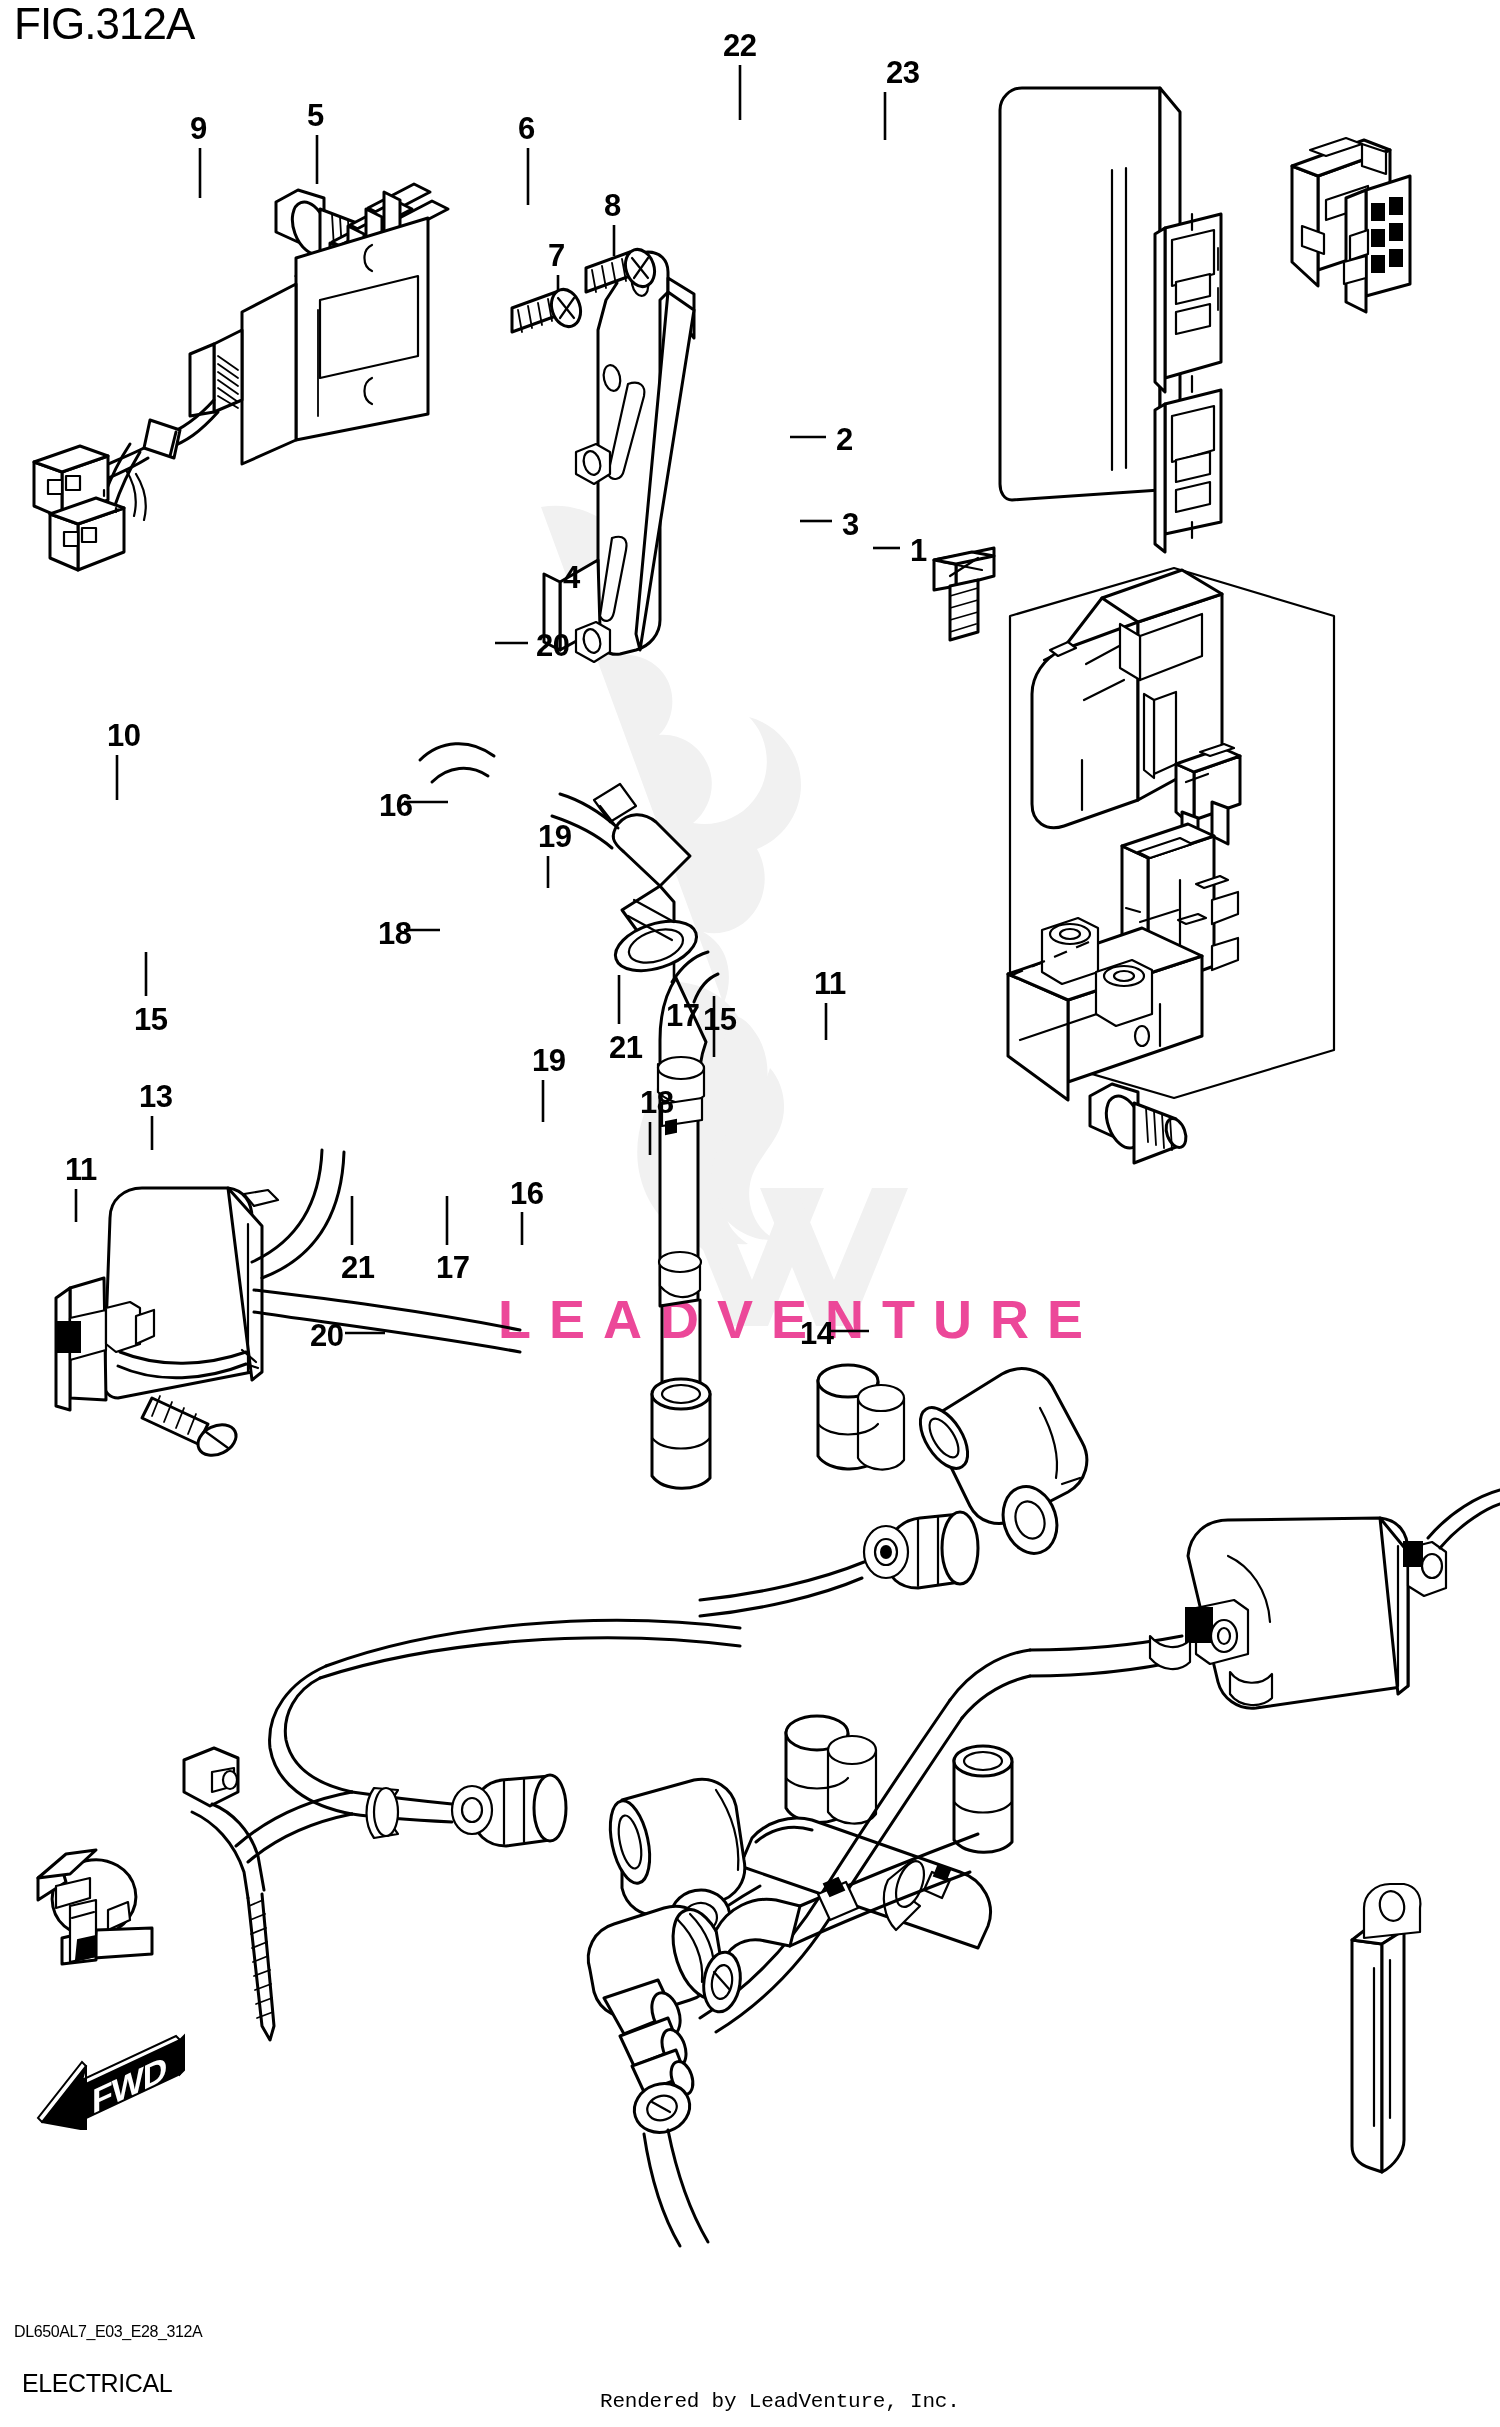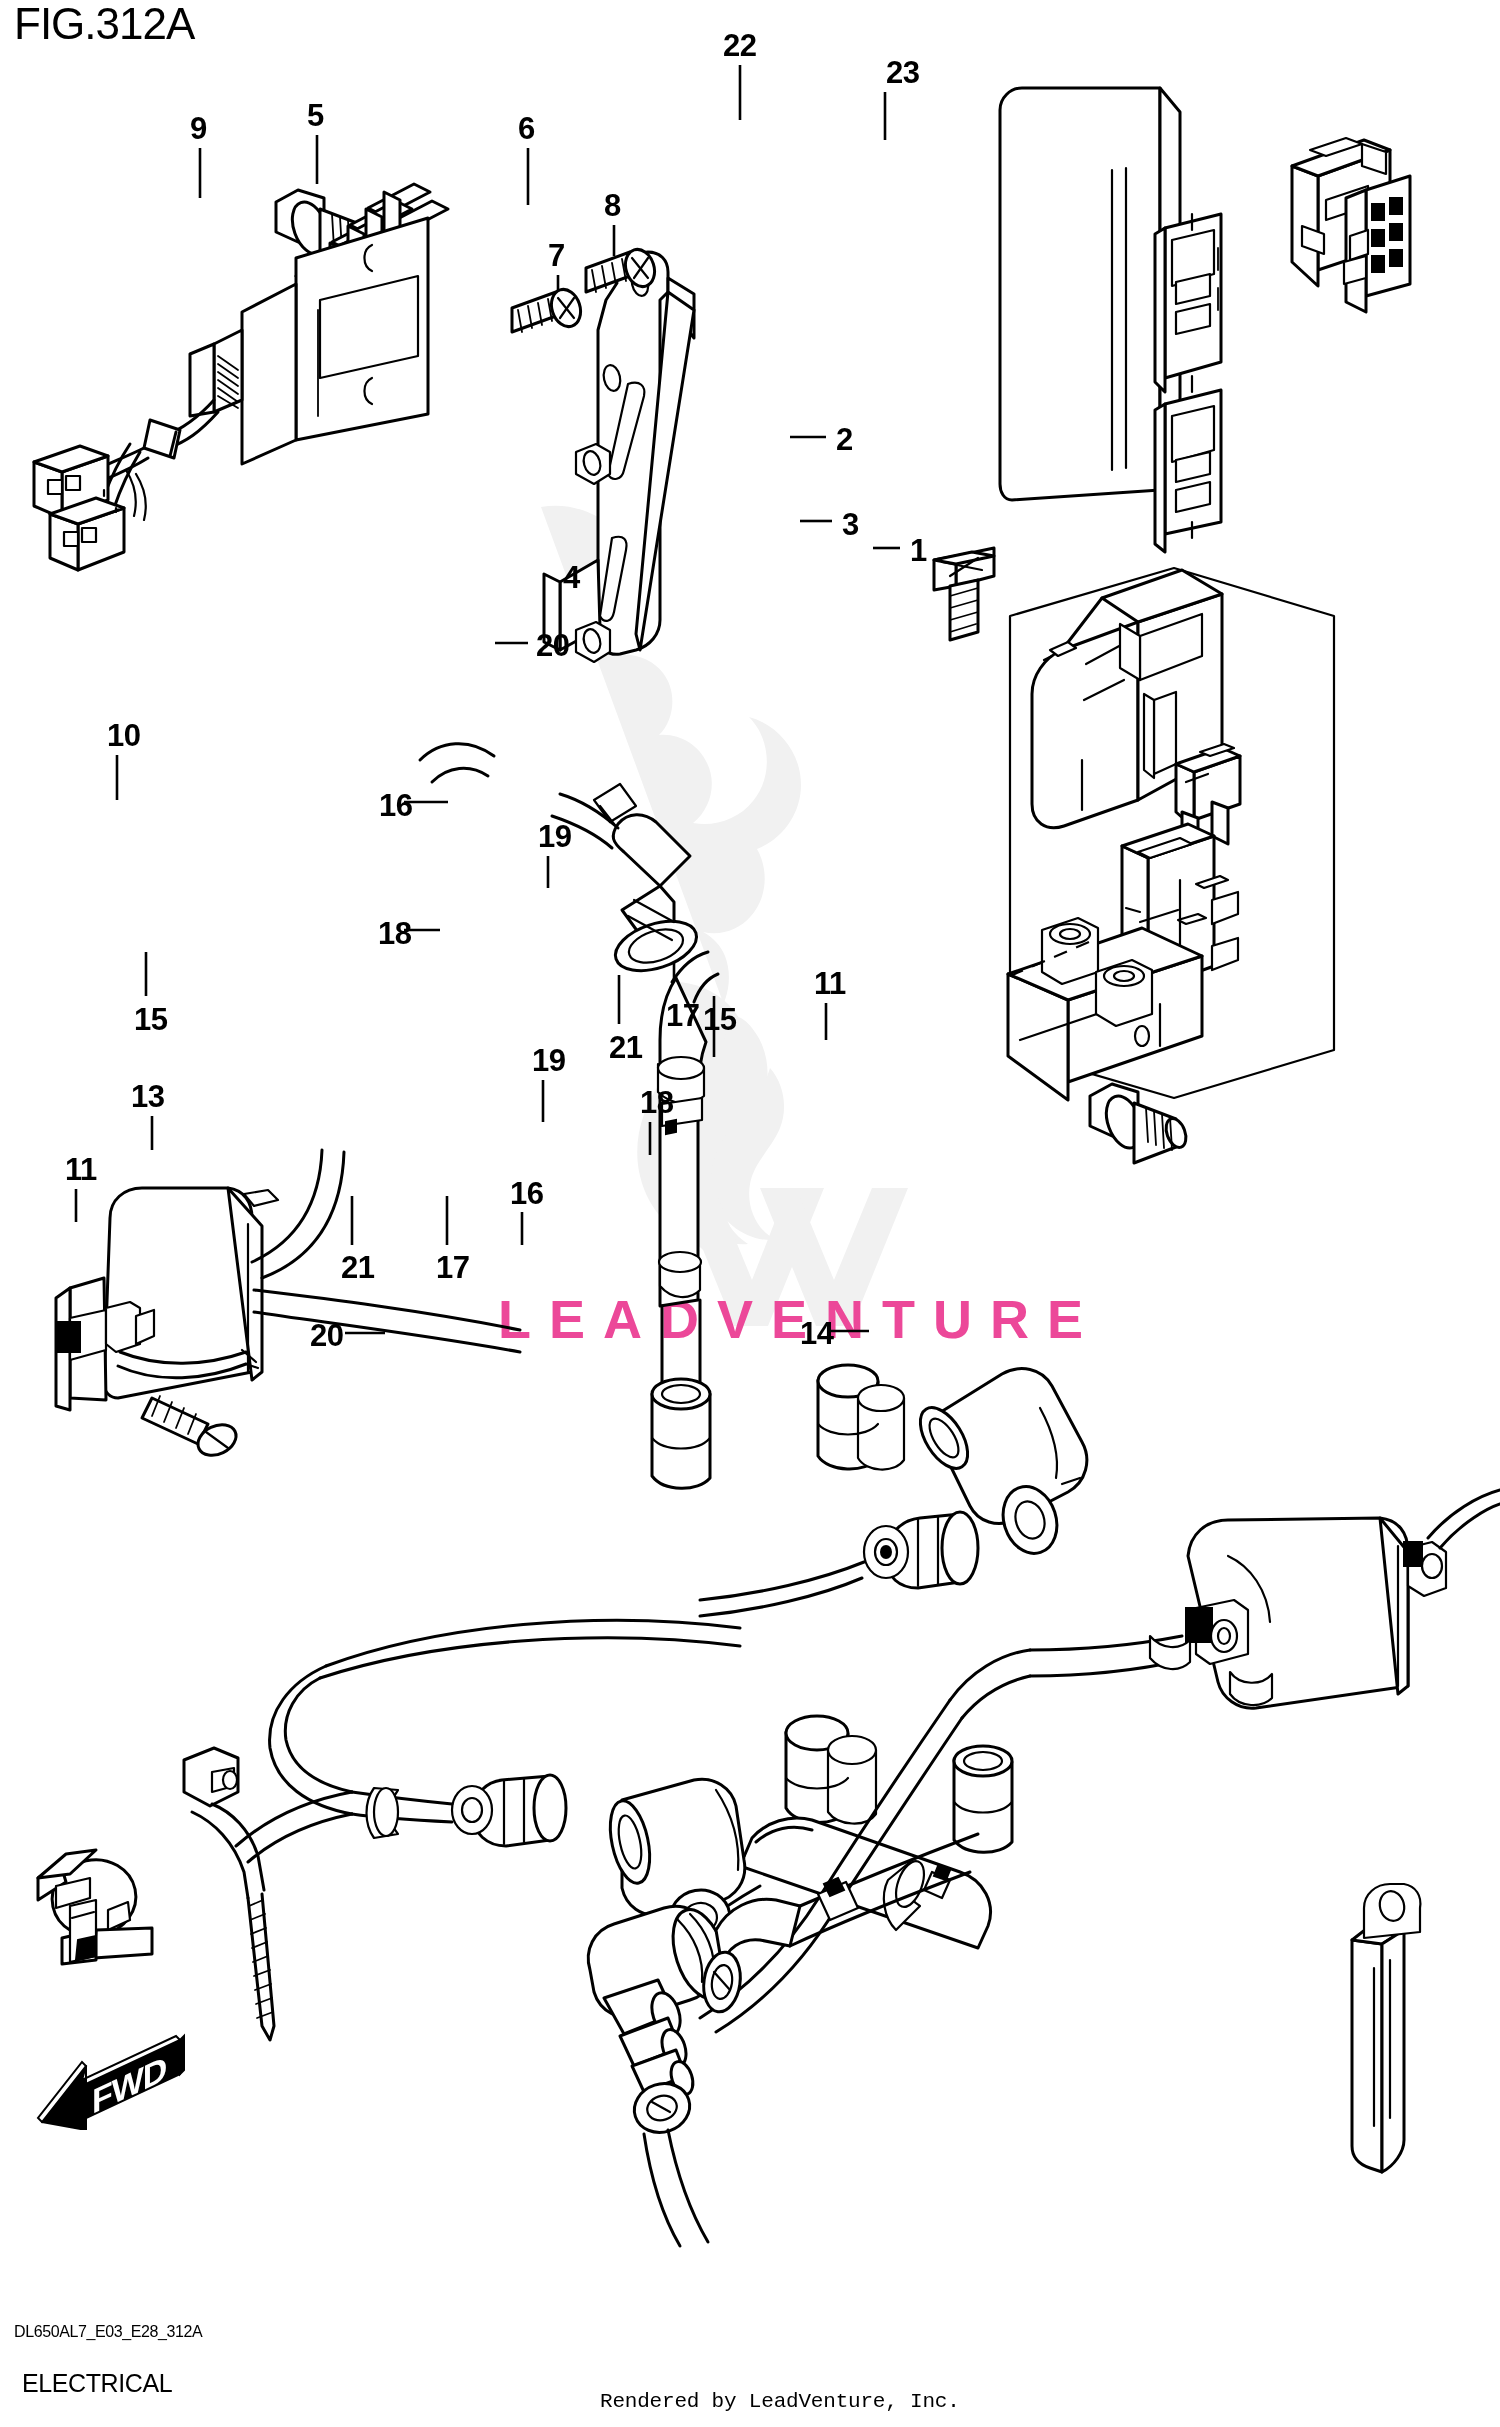--- a/index.html
+++ b/index.html
@@ -795,21 +795,21 @@
     <div class="callout" style="left:536px;top:630px">20</div>
     <div class="callout" style="left:107px;top:720px">10</div>
     <div class="callout" style="left:379px;top:790px">16</div>
     <div class="callout" style="left:538px;top:821px">19</div>
     <div class="callout" style="left:378px;top:918px">18</div>
     <div class="callout" style="left:134px;top:1004px">15</div>
     <div class="callout" style="left:666px;top:1000px">17</div>
     <div class="callout" style="left:609px;top:1032px">21</div>
     <div class="callout" style="left:703px;top:1004px">15</div>
     <div class="callout" style="left:814px;top:968px">11</div>
-    <div class="callout" style="left:131px;top:1081px">13</div>
+    <div class="callout" style="left:139px;top:1081px">13</div>
     <div class="callout" style="left:532px;top:1045px">19</div>
     <div class="callout" style="left:640px;top:1087px">18</div>
     <div class="callout" style="left:65px;top:1154px">11</div>
     <div class="callout" style="left:510px;top:1178px">16</div>
     <div class="callout" style="left:341px;top:1252px">21</div>
     <div class="callout" style="left:436px;top:1252px">17</div>
     <div class="callout" style="left:800px;top:1318px">14</div>
     <div class="callout" style="left:310px;top:1320px">20</div>
   </div>
 

